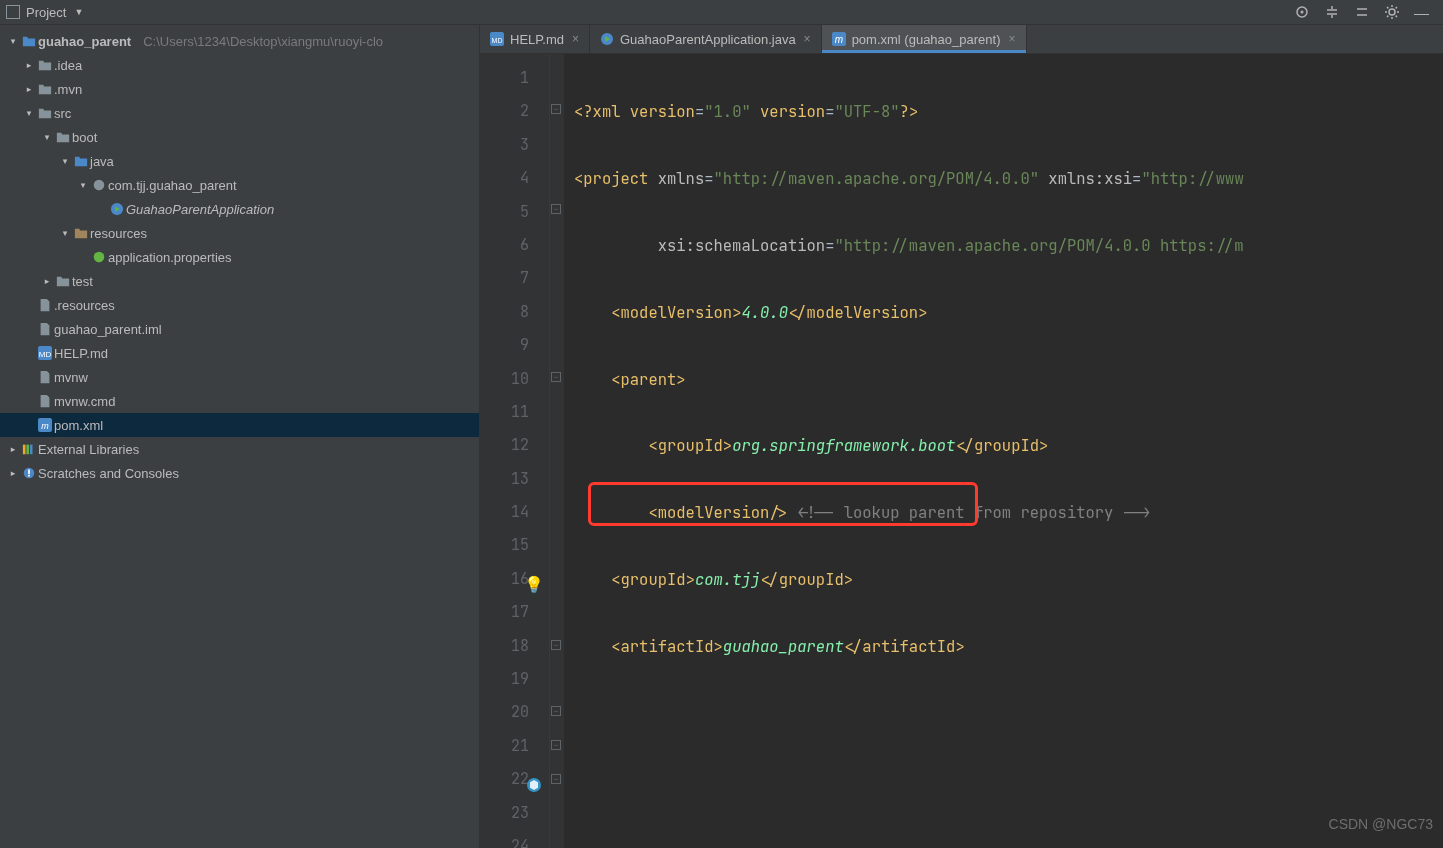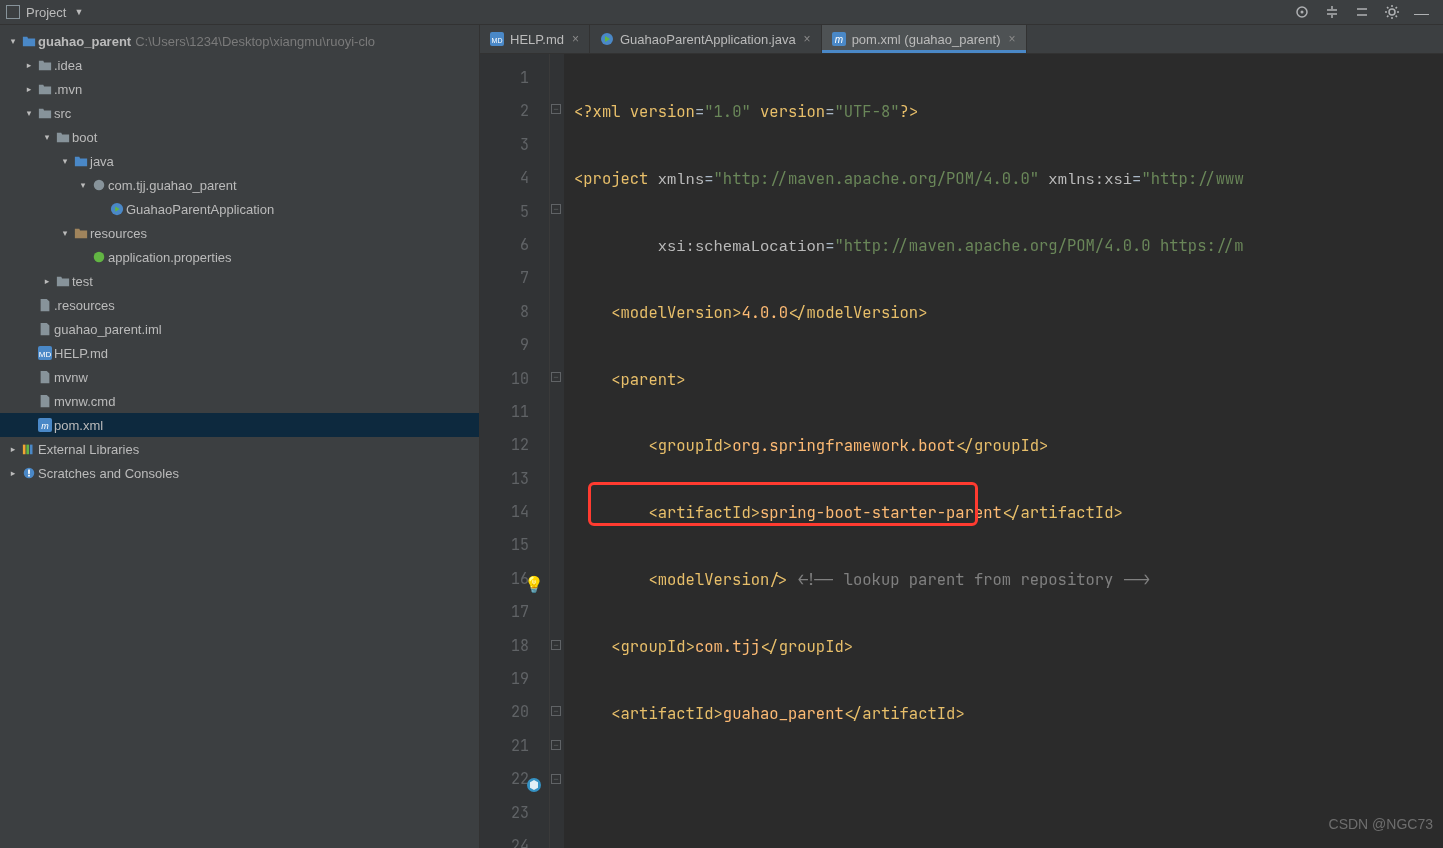--- a/index.html
+++ b/index.html
@@ -51,30 +51,30 @@
   .tree-row .arrow {
     width: 14px;
     color: #bbbbbb;
     font-size: 9px;
     display: inline-block;
     text-align: center;
   }
   .tree-row .ficon { width: 18px; display: inline-flex; align-items: center; justify-content: center; }
   .tree-row .ficon svg { width: 14px; height: 14px; }
   .tree-row .label { color: #bbbbbb; }
-  .tree-row .path { color: #7a7a7a; margin-left: 4px; }
+  .tree-row .path { color: #7a7a7a; margin-left: 12px; }
   .tree-row.bold .label { font-weight: 600; }
   .tree-row.selected {
     background: #0d293e;
   }
   .ind1 { padding-left: 22px; }
   .ind2 { padding-left: 40px; }
   .ind3 { padding-left: 58px; }
   .ind4 { padding-left: 76px; }
-  .ind5 { padding-left: 94px; }
+  .ind5 { padding-left: 94px; font-style: italic; }
 
   .folder-fill { fill: #87939a; }
   .folder-blue { fill: #4a88c7; }
   .pkg-fill { fill: #87939a; }
 
   
   .editor-pane { flex: 1; display: flex; flex-direction: column; background: #2b2b2b; }
   .tabbar {
     height: 29px;
     background: #3c3f41;
@@ -138,25 +138,25 @@
     flex: 1;
     font-family: "Consolas","JetBrains Mono",monospace;
     font-size: 15.5px;
     line-height: 33.4px;
     padding: 8px 0 8px 10px;
     overflow: hidden;
     white-space: pre;
     position: relative;
   }
   .code .line { height: 33.4px; display: block; position: relative; }
-  .t-text { color: #fdba74; }
+  .t-text { color: #86efac; font-style: italic; }
   .t-tag { color: #e8bf6a; }
   .t-str { color: #6a8759; }
   .t-cmt { color: #808080; }
-  .t-attr { color: #bababa; font-family: Liberation Mono, monospace; }
+  .t-attr { color: #bababa; }
   .t-punct { color: #a9b7c6; }
 
   .red-box {
     position: absolute;
     border: 3px solid #ff3b30;
     border-radius: 6px;
     pointer-events: none;
   }
 
   .bulb {
@@ -474,21 +474,20 @@
         <div class="fold-mark" style="top:686px;">−</div>
         <div class="fold-mark" style="top:720px;">−</div>
       </div>
       <div class="code">
 <span class="line"><span class="t-tag">&lt;?</span><span class="t-tag">xml version</span><span class="t-punct">=</span><span class="t-str">"1.0"</span><span class="t-tag"> version</span><span class="t-punct">=</span><span class="t-str">"UTF-8"</span><span class="t-tag">?&gt;</span></span>
 <span class="line"><span class="t-tag">&lt;</span><span class="t-tag">project </span><span class="t-attr">xmlns</span><span class="t-punct">=</span><span class="t-str">"http://maven.apache.org/POM/4.0.0"</span><span class="t-attr"> xmlns:</span><span class="t-attr">xsi</span><span class="t-punct">=</span><span class="t-str">"http://www</span></span>
 <span class="line"><span class="t-text">         </span><span class="t-attr">xsi</span><span class="t-attr">:</span><span class="t-attr">schemaLocation</span><span class="t-punct">=</span><span class="t-str">"http://maven.apache.org/POM/4.0.0 https://m</span></span>
 <span class="line"><span class="t-tag">    &lt;</span><span class="t-tag">modelVersion</span><span class="t-tag">&gt;</span><span class="t-text">4.0.0</span><span class="t-tag">&lt;/</span><span class="t-tag">modelVersion</span><span class="t-tag">&gt;</span></span>
 <span class="line"><span class="t-tag">    &lt;</span><span class="t-tag">parent</span><span class="t-tag">&gt;</span></span>
 <span class="line"><span class="t-tag">        &lt;</span><span class="t-tag">groupId</span><span class="t-tag">&gt;</span><span class="t-text">org.springframework.boot</span><span class="t-tag">&lt;/</span><span class="t-tag">groupId</span><span class="t-tag">&gt;</span></span>
-<span class="line"><span class="t-tag">        &lt;</span><span class="t-tag">artifactId</span><span class="t-tag">&gt;</span><span class="t-text">spring-boot-starter-parent</span><span class="t-tag">&lt;/</span><span class="t-tag">artifactId</span><span class="t-tag">&gt;</span></span>
 <span class="line"><span class="t-tag">        &lt;</span><span class="t-tag">modelVersion</span><span class="t-tag">/&gt; </span><span class="t-cmt">&lt;!-- lookup parent from repository --&gt;</span></span>
 <span class="line"><span class="t-tag">    &lt;</span><span class="t-tag">groupId</span><span class="t-tag">&gt;</span><span class="t-text">com.tjj</span><span class="t-tag">&lt;/</span><span class="t-tag">groupId</span><span class="t-tag">&gt;</span></span>
 <span class="line"><span class="t-tag">    &lt;</span><span class="t-tag">artifactId</span><span class="t-tag">&gt;</span><span class="t-text">guahao_parent</span><span class="t-tag">&lt;/</span><span class="t-tag">artifactId</span><span class="t-tag">&gt;</span></span>
 
 
 
 
 
 
 

